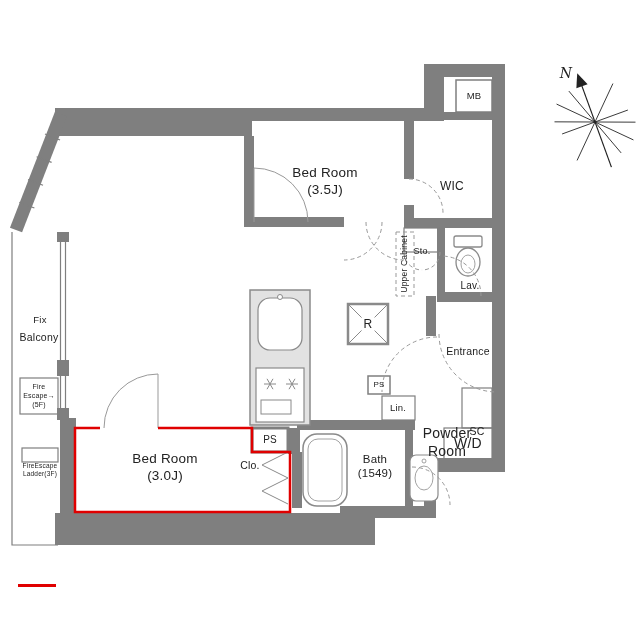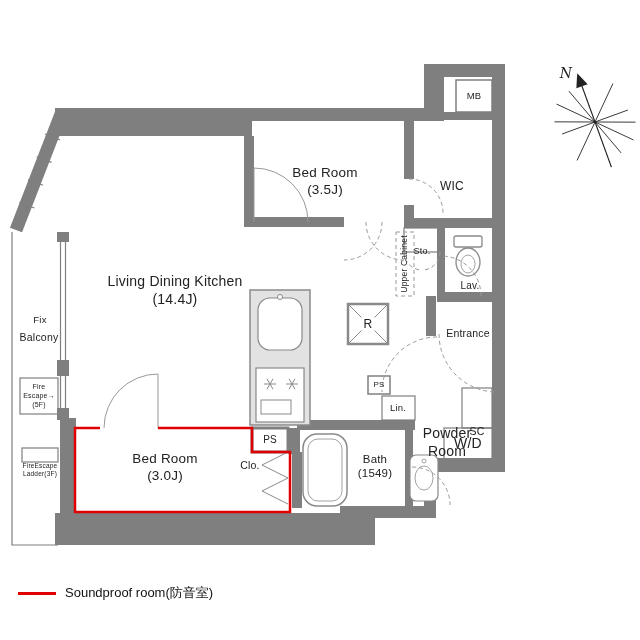--- a/index.html
+++ b/index.html
@@ -144,27 +144,25 @@
     <line x1="-30" y1="30" x2="30" y2="-30" stroke-width="0.8"></line>
     <line x1="-14" y1="-38" x2="14" y2="38" stroke-width="0.8"></line>
     <line x1="-38" y1="-14" x2="38" y2="14" stroke-width="0.8"></line>
   </g>
 </svg>
 
 <div class="lbl" style="left:474px;top:96px;font-size:9.5px">MB</div>
 <div class="lbl" style="left:325px;top:182px;font-size:13.5px">Bed Room
 (3.5J)</div>
 <div class="lbl" style="left:452px;top:186px;font-size:12px">WIC</div>
-<div class="lbl" style="left:175px;top:290px;font-size:14px">Living Dining Kitchen
-(14.4J)</div>
 <div class="lbl" style="left:422px;top:252px;font-size:9px">Sto.</div>
 <div class="lbl rot" style="left:404px;top:264px;font-size:8.5px">Upper Cabinet</div>
 <div class="lbl" style="left:470px;top:286px;font-size:10px">Lav.</div>
 <div class="lbl bg" style="left:368px;top:324px;font-size:12px">R</div>
-<div class="lbl" style="left:468px;top:334px;font-size:10.5px">Entrance</div>
+<div class="lbl" style="left:468px;top:352px;font-size:10.5px">Entrance</div>
 <div class="lbl" style="left:40px;top:320px;font-size:9.5px">Fix</div>
 <div class="lbl" style="left:39px;top:338px;font-size:10.5px">Balcony</div>
 <div class="lbl" style="left:39px;top:396px;font-size:7px">Fire
 Escape→
 (5F)</div>
 <div class="lbl" style="left:40px;top:470px;font-size:6.5px">FireEscape
 Ladder(3F)</div>
 <div class="lbl" style="left:379px;top:385px;font-size:8px">PS</div>
 <div class="lbl" style="left:398px;top:408px;font-size:9.5px">Lin.</div>
 <div class="lbl" style="left:447px;top:442px;font-size:14px">Powder
@@ -174,16 +172,15 @@
 <div class="lbl" style="left:468px;top:444px;font-size:14px">W/D</div>
 <div class="lbl" style="left:477px;top:432px;font-size:10.5px">SC</div>
 <div class="lbl" style="left:165px;top:468px;font-size:13.5px">Bed Room
 (3.0J)</div>
 <div class="lbl" style="left:250px;top:466px;font-size:10.5px">Clo.</div>
 <div class="lbl" style="left:270px;top:440px;font-size:10px">PS</div>
 <div class="lbl north" style="left:566px;top:74px;font-size:14px">N</div>
 
 <div id="legend">
   <span class="line"></span>
-  <span class="txt">Soundproof room(防音室)</span>
 </div>
 
 </div>
 
 </body></html>

